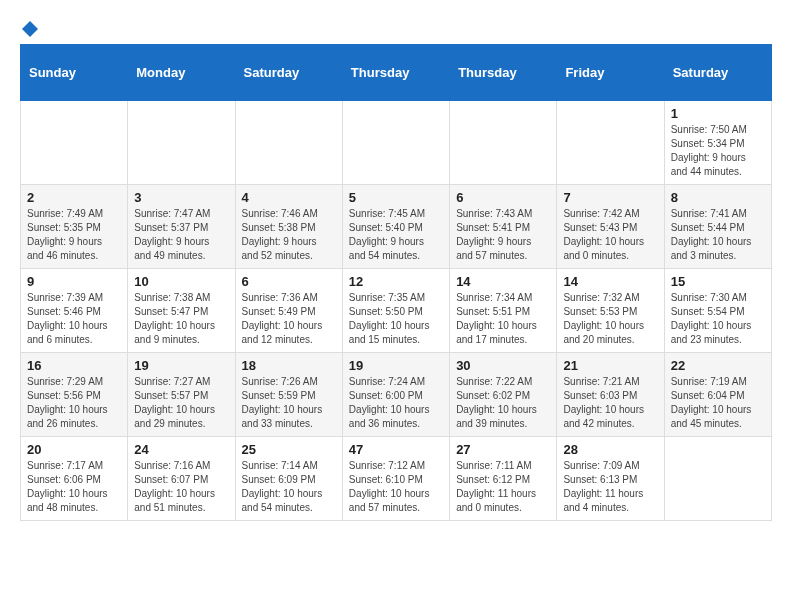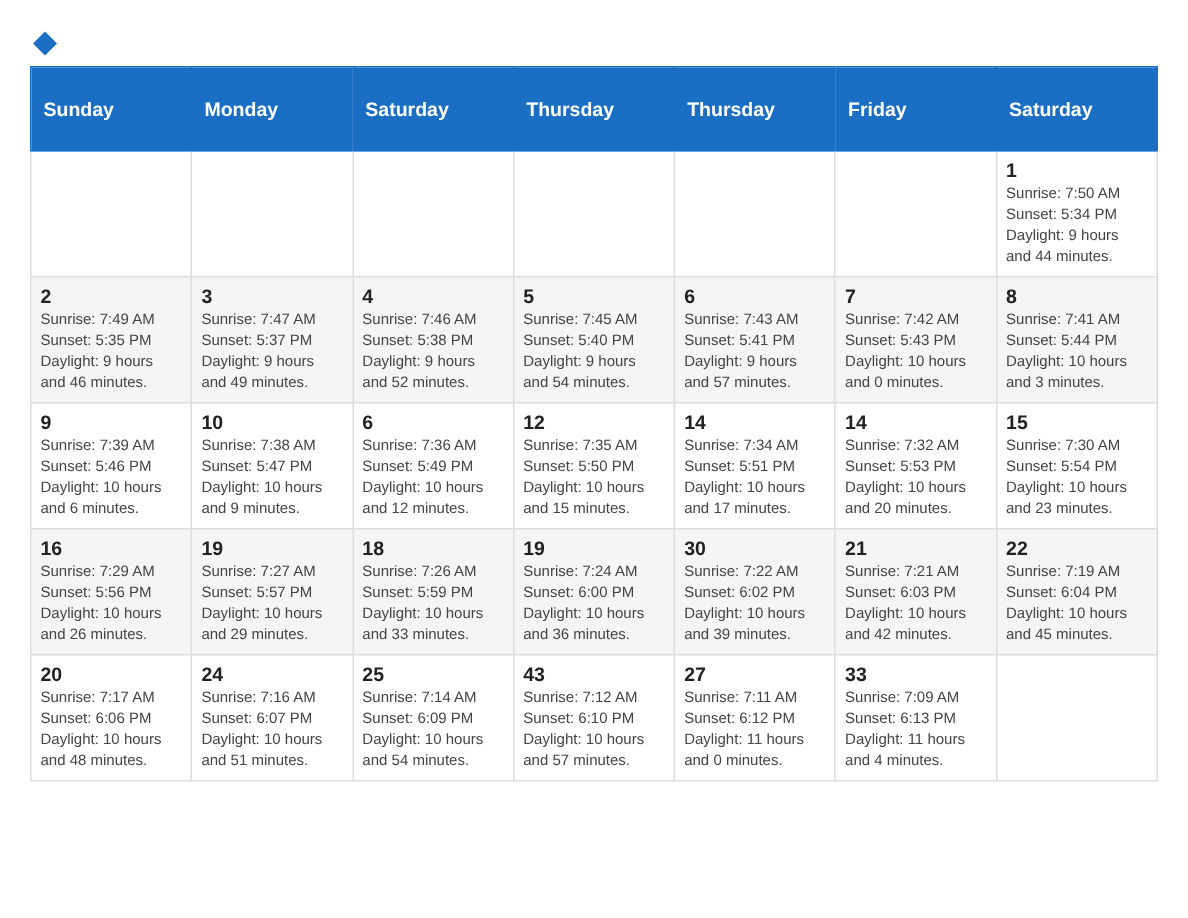--- a/index.html
+++ b/index.html
@@ -216,27 +216,27 @@
         </td>
         <td>
           <span class="day-num">24</span>
           <div class="day-info">Sunrise: 7:16 AM<br>Sunset: 6:07 PM<br>Daylight: 10 hours and 51 minutes.</div>
         </td>
         <td>
           <span class="day-num">25</span>
           <div class="day-info">Sunrise: 7:14 AM<br>Sunset: 6:09 PM<br>Daylight: 10 hours and 54 minutes.</div>
         </td>
         <td>
-          <span class="day-num">43</span>
+          <span class="day-num">47</span>
           <div class="day-info">Sunrise: 7:12 AM<br>Sunset: 6:10 PM<br>Daylight: 10 hours and 57 minutes.</div>
         </td>
         <td>
           <span class="day-num">27</span>
           <div class="day-info">Sunrise: 7:11 AM<br>Sunset: 6:12 PM<br>Daylight: 11 hours and 0 minutes.</div>
         </td>
         <td>
-          <span class="day-num">33</span>
+          <span class="day-num">28</span>
           <div class="day-info">Sunrise: 7:09 AM<br>Sunset: 6:13 PM<br>Daylight: 11 hours and 4 minutes.</div>
         </td>
         <td class="empty-cell"></td>
       </tr>
     </tbody>
 </table>
 
 </body></html>

